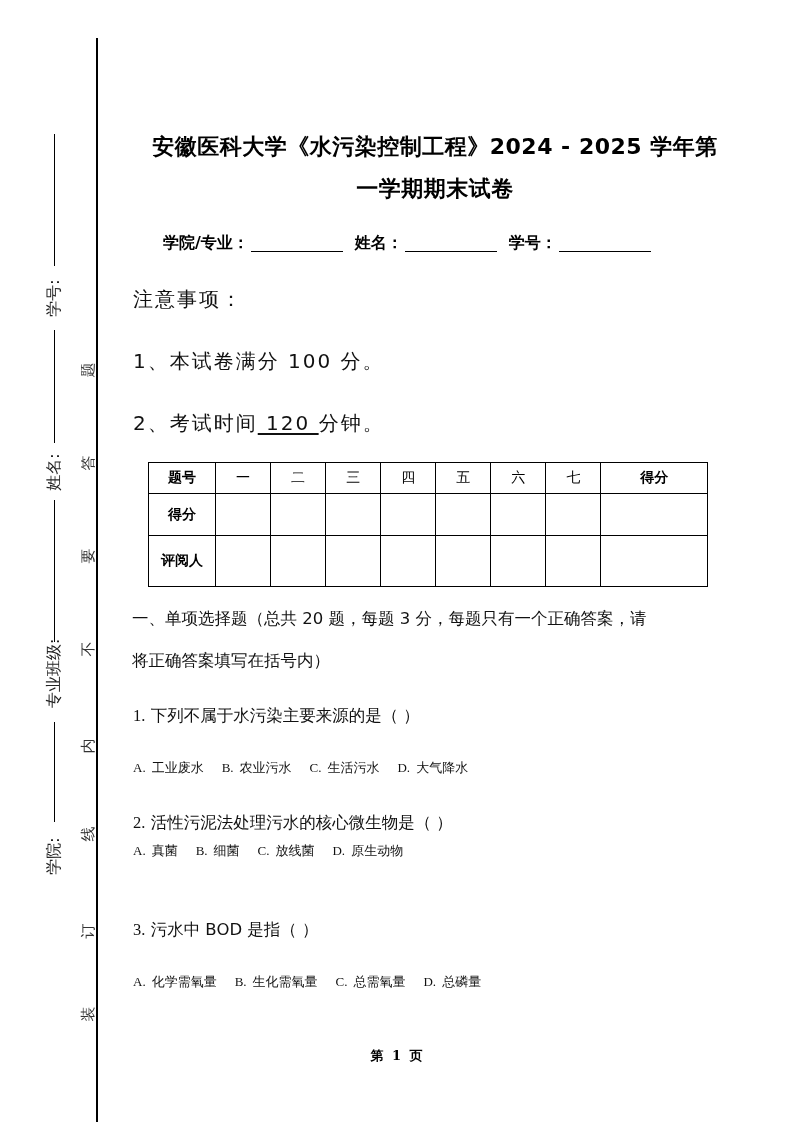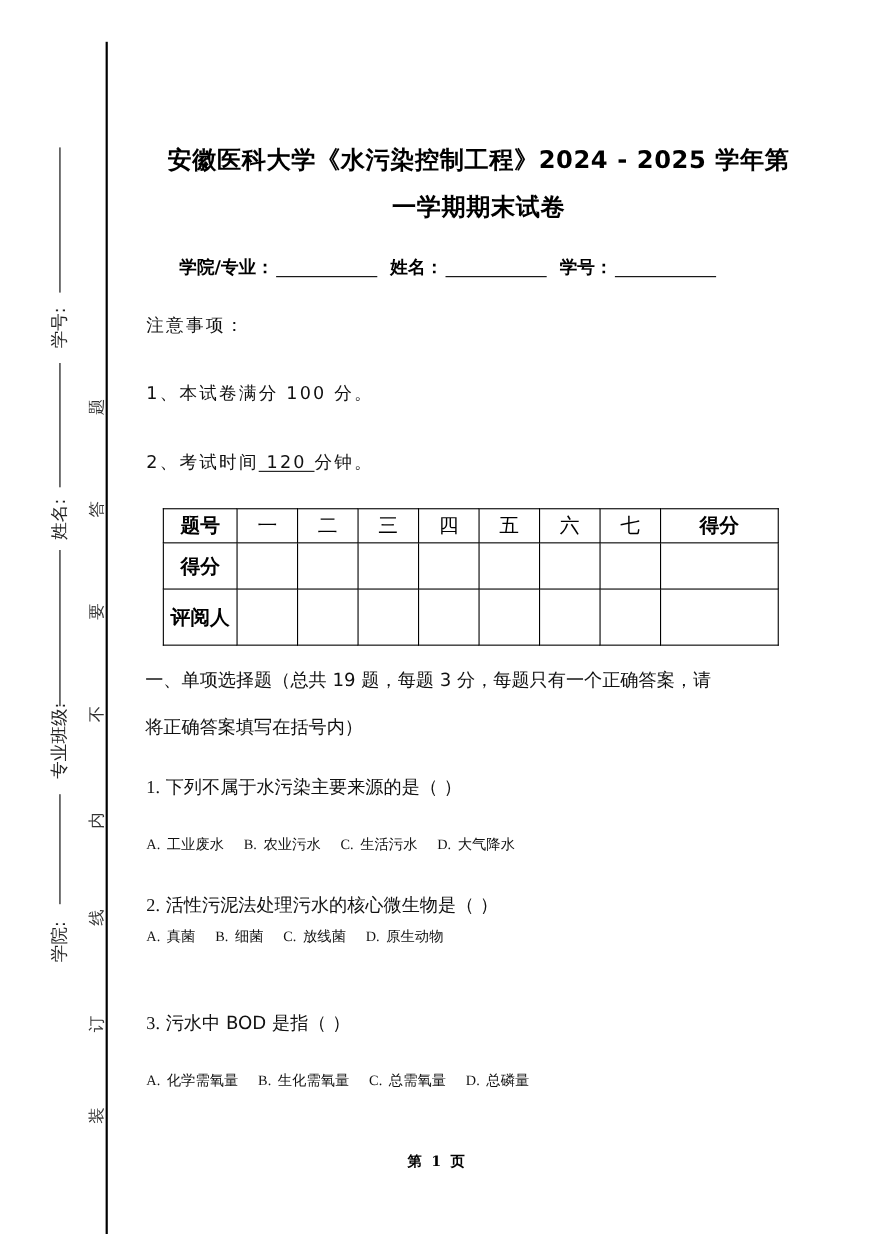--- a/index.html
+++ b/index.html
@@ -32,28 +32,28 @@
 
   .info-row {
     position: absolute; left: 163px; top: 228px; width: 520px; height: 30px;
     font-family: "DejaVu Sans", sans-serif; font-weight: bold; font-size: 16px;
     display: flex; align-items: center; white-space: nowrap;
   }
   .info-row .lbl { margin-right: 2px; }
   .info-row .blank { display: inline-block; width: 92px; border-bottom: 1.3px solid #000; height: 18px; margin-right: 12px; }
 
   .note {
-    position: absolute; left: 133px; font-size: 16px; letter-spacing: 2px;
+    position: absolute; left: 133px; font-size: 20px; letter-spacing: 2px;
     font-family: "DejaVu Sans", sans-serif; color: #111;
   }
   .note .ul { text-decoration: underline; text-underline-offset: 3px; }
 
   table.score {
     position: absolute; left: 148px; top: 462px; width: 560px;
-    border-collapse: collapse; font-family: Liberation Mono, monospace; font-size: 18px;
+    border-collapse: collapse; font-family: Liberation Mono, monospace; font-size: 14px;
   }
   table.score td, table.score th { border: 1.3px solid #000; text-align: center; font-weight: normal; }
   table.score th.hd, table.score td.rowhd { font-weight: bold; }
   table.score tr.r0 { height: 31px; }
   table.score tr.r1 { height: 42px; }
   table.score tr.r2 { height: 51px; }
   table.score col.c0 { width: 67px; }
 
   .section {
     position: absolute; left: 132px; width: 580px; font-size: 16.5px; line-height: 42px;
@@ -157,21 +157,21 @@
     <td></td>
     <td></td>
     <td></td>
     <td></td>
     <td></td>
   </tr>
 </tbody>
   </table>
 
 <div class="section" style="top:598px;">
-  <div>一、单项选择题（总共 19 题，每题 3 分，每题只有一个正确答案，请</div>
+  <div>一、单项选择题（总共 20 题，每题 3 分，每题只有一个正确答案，请</div>
   <div>将正确答案填写在括号内）</div>
 </div>
 
 <div class="q" style="top:705px;text-align:right;">
   <span class="num">1.</span>
   <span>下列不属于水污染主要来源的是（    ）</span>
 </div>
 <div class="opts" style="top:759px;">
   <span class="opt"><span class="k">A.</span><span>工业废水</span></span>
   <span class="opt"><span class="k">B.</span><span>农业污水</span></span>

